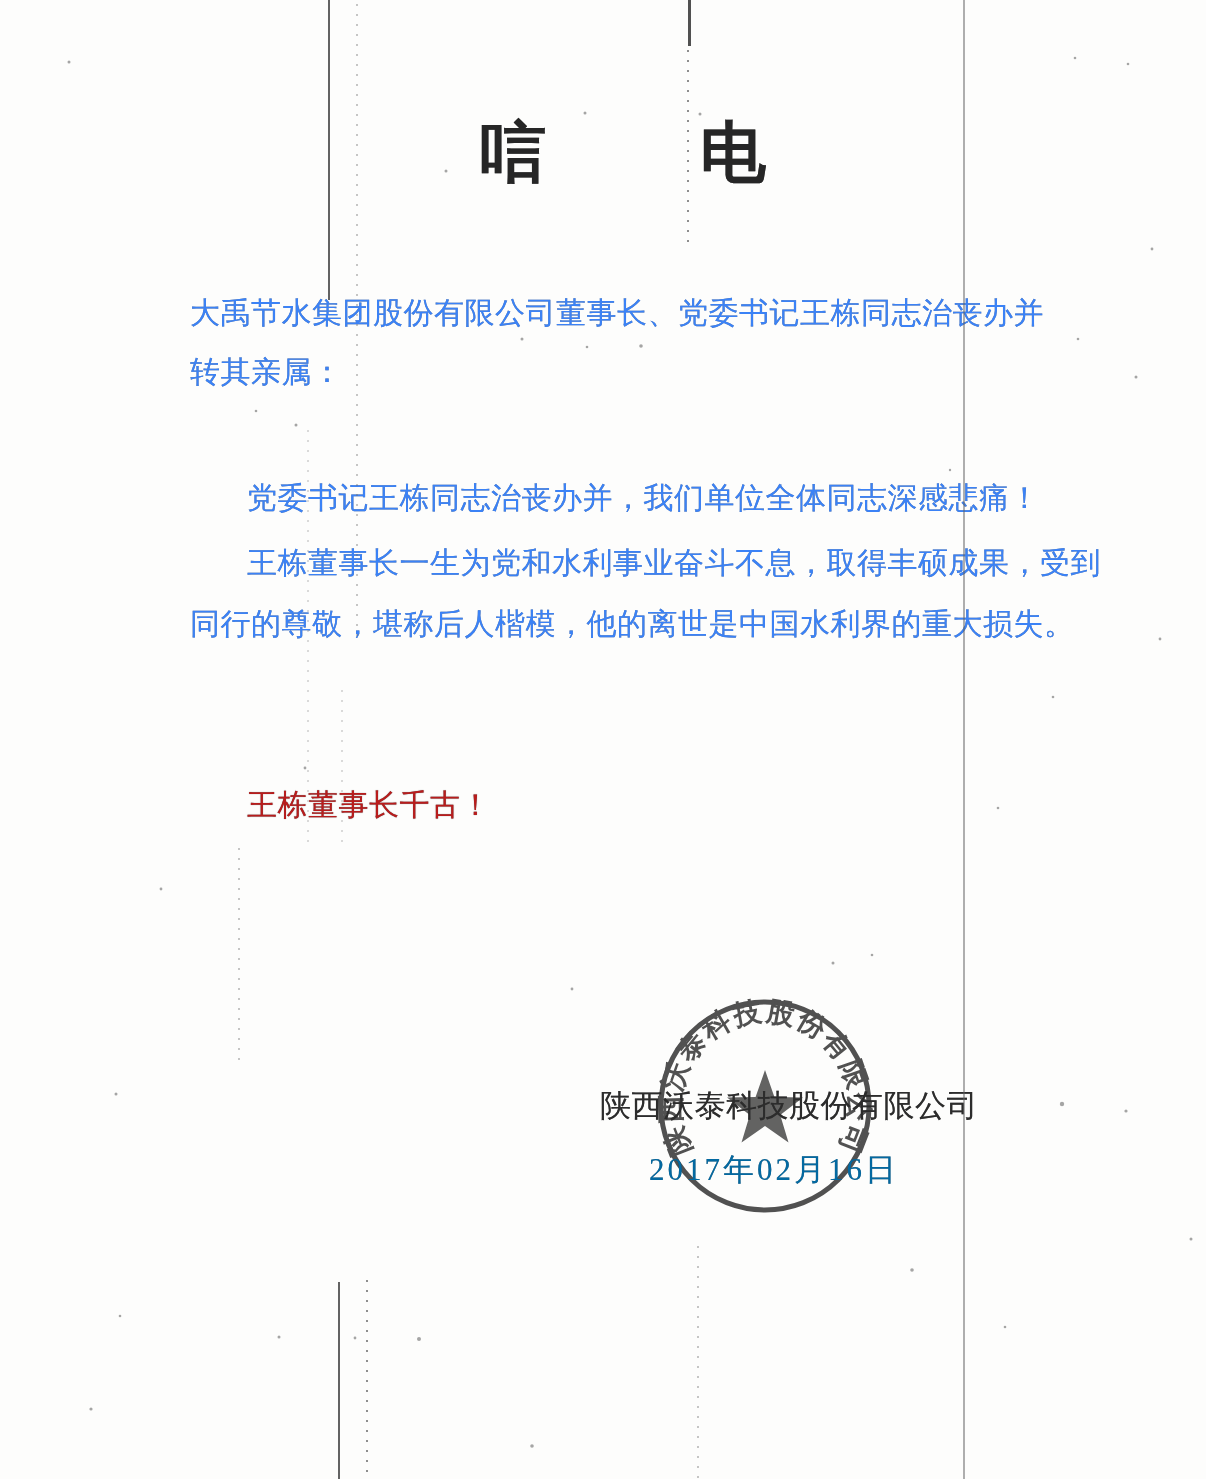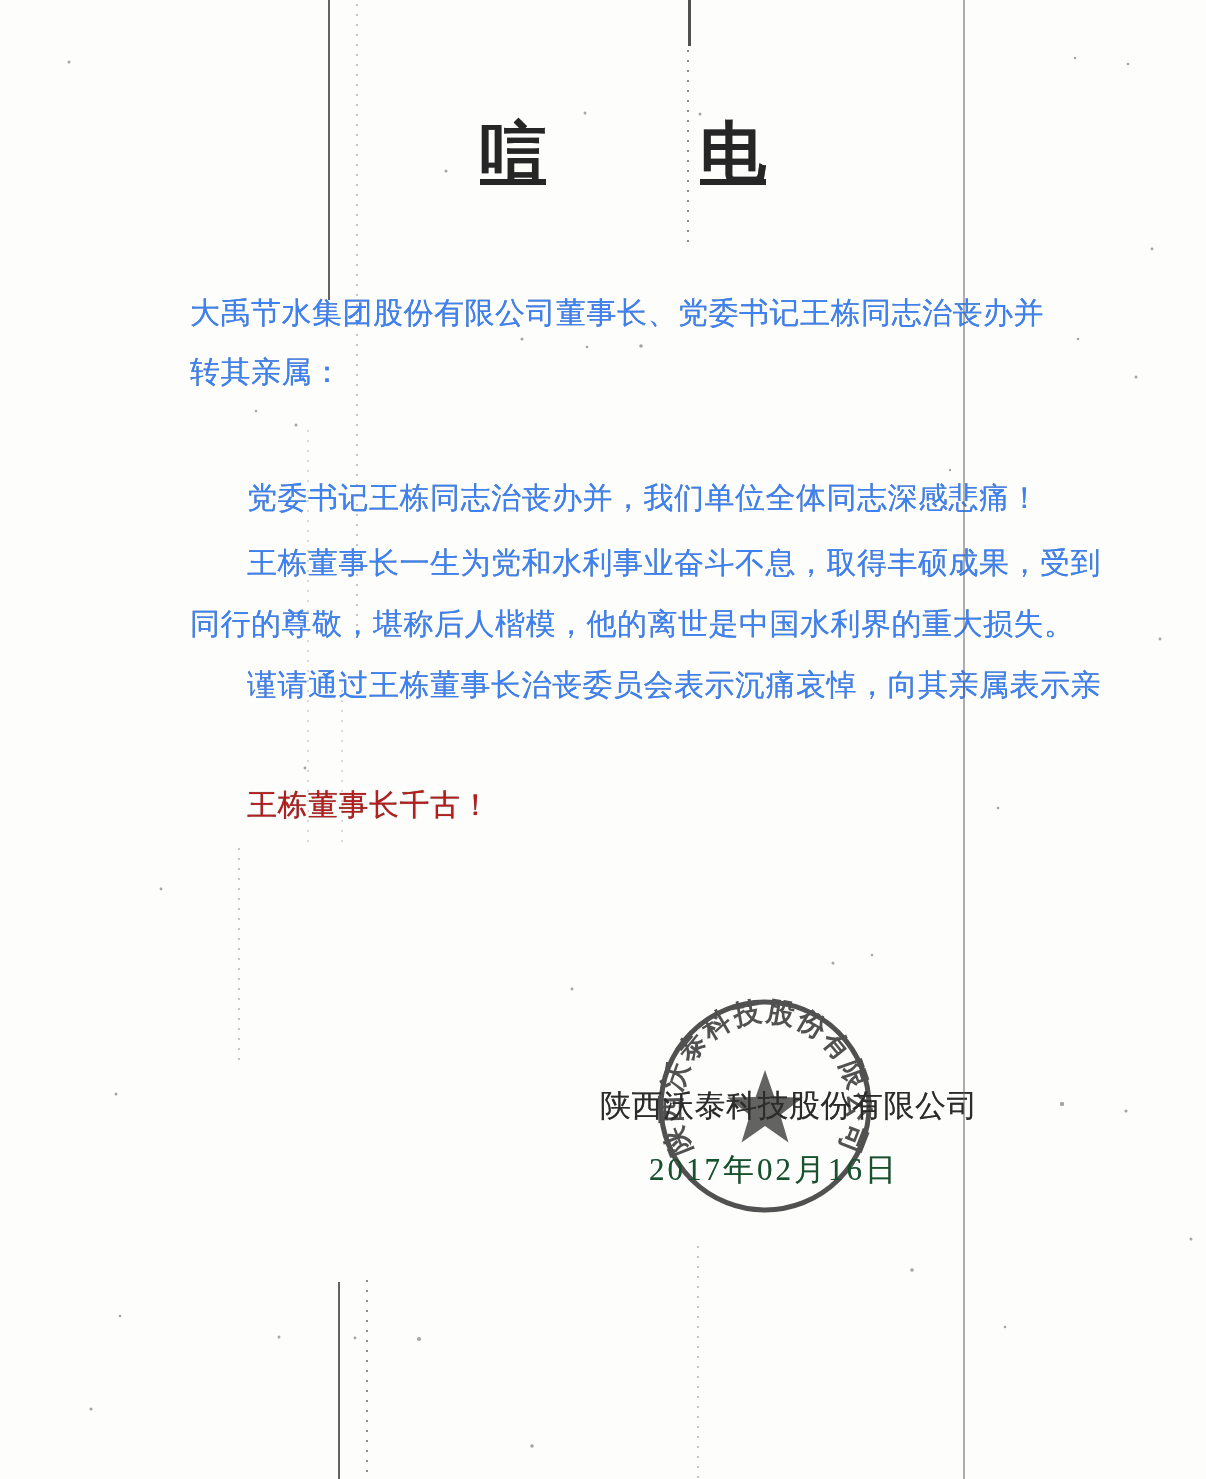--- a/index.html
+++ b/index.html
@@ -11,41 +11,40 @@
   .page {
     position:relative; width:1206px; height:1479px;
     background:#fdfdfc; overflow:hidden;
   }
   
   .title {
     position:absolute; left:480px; top:120px;
     font-size:66px; line-height:1; font-weight:700;
     color:#262626; white-space:nowrap;
     text-shadow:0 0 0.6px rgba(30,30,30,.7);
-    text-decoration:underline;
   }
   .title .t2 { margin-left:154px; }
   
   .tl {
     position:absolute; left:190px;
     font-size:30px; line-height:40px; color:#3b82f6;
     letter-spacing:0.5px; white-space:nowrap;
     text-shadow:0 0 0.5px rgba(45,45,45,.6);
   }
   .ind { left:247px; }
   .strong { color:#b91c1c; text-shadow:0 0 0.8px rgba(30,30,30,.8); }
   
   .sig {
     position:absolute; left:600px; top:1085px;
     font-size:31px; color:#2c2c2c; white-space:nowrap;
     letter-spacing:0.5px; text-shadow:0 0 0.5px rgba(45,45,45,.6);
   }
   .date {
     position:absolute; left:649px; top:1149px;
-    font-size:31px; color:#14532d; white-space:nowrap;
+    font-size:31px; color:#0369a1; white-space:nowrap;
     letter-spacing:3px; text-shadow:0 0 0.5px rgba(45,45,45,.55);text-align:center;
   }
   
   .stamp { position:absolute; left:633px; top:974px; opacity:.88; }
   
   .vline { position:absolute; pointer-events:none; }
   .solid1 { width:2px;   background:rgba(60,60,60,.8); }
   .solid2 { width:2.5px; background:rgba(50,50,50,.85); }
   .solid3 { width:1.5px; background:rgba(95,95,95,.5); }
   .dotted {
@@ -65,21 +64,20 @@
   <div class="title">
     <span class="tchar">唁</span><span class="tchar t2">电</span>
   </div>
 
   <div class="tl" style="top:293px">大禹节水集团股份有限公司董事长、党委书记王栋同志治丧办并</div>
   <div class="tl" style="top:352px">转其亲属：</div>
 
   <div class="tl ind" style="top:478px">党委书记王栋同志治丧办并，我们单位全体同志深感悲痛！</div>
   <div class="tl" style="top:604px">同行的尊敬，堪称后人楷模，他的离世是中国水利界的重大损失。</div>
   <div class="tl ind" style="top:543px">王栋董事长一生为党和水利事业奋斗不息，取得丰硕成果，受到</div>
-  <div class="tl ind" style="top:665px">谨请通过王栋董事长治丧委员会表示沉痛哀悼，向其亲属表示亲</div>
   <div class="tl ind strong" style="top:785px">王栋董事长千古！</div>
 
   <svg class="stamp" width="264" height="264" viewBox="0 0 264 264">
     <circle cx="132" cy="132" r="104" fill="none" stroke="#3a3a3a" stroke-width="5"></circle>
     <path id="sealArc" d="M 58.4,174.5 A 85,85 0 1 1 205.6,174.5" fill="none"></path>
     <text font-size="28" font-weight="700" letter-spacing="2" fill="#3a3a3a">
       <textPath href="#sealArc" startOffset="50%" text-anchor="middle">陕西沃泰科技股份有限公司</textPath>
     </text>
     <path d="M132,96 L141.4,123.1 L170,123.6 L147.2,140.9 L155.5,168.4 L132,152 L108.5,168.4 L116.8,140.9 L94,123.6 L122.6,123.1 Z" fill="#3a3a3a" opacity="0.9"></path>
   </svg>

